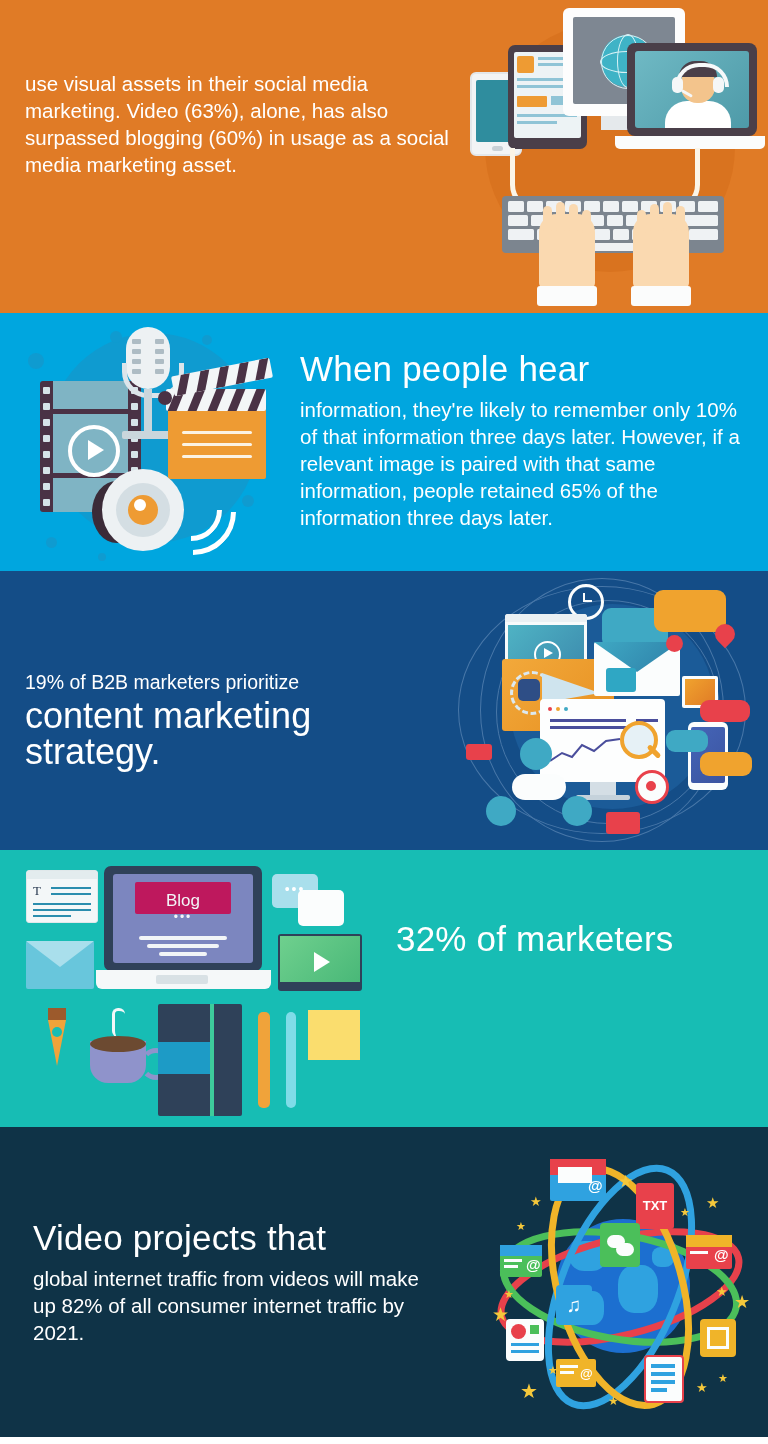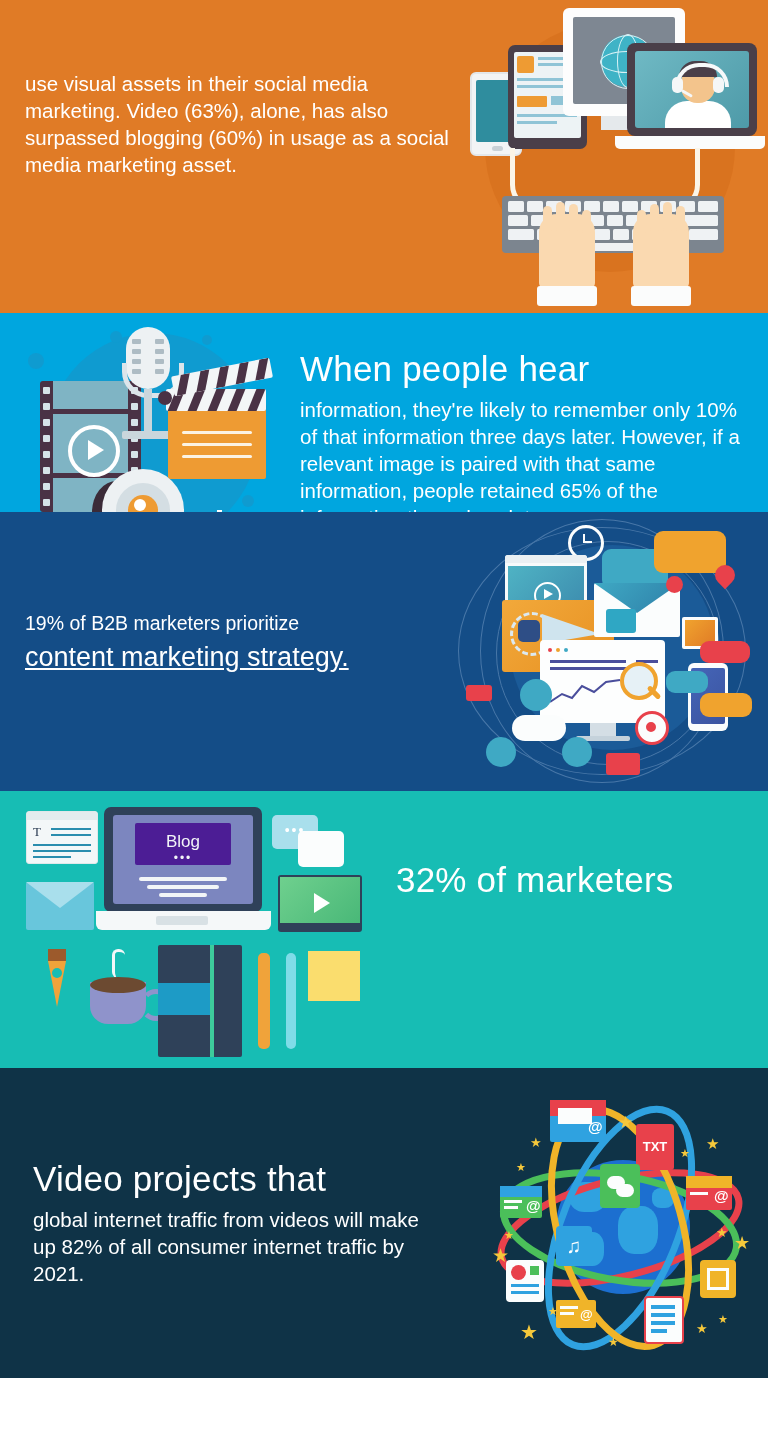--- a/index.html
+++ b/index.html
@@ -13,35 +13,35 @@
   .panel{position:relative;width:768px;overflow:hidden;box-sizing:border-box;}
 
   
   .p1{height:313px;background:#E07B26;}
   .p1 .text-block{position:absolute;left:25px;top:70px;width:440px;}
   .p2 .text-block{position:absolute;left:300px;top:35px;width:455px;}
   .p3 .text-block{position:absolute;left:25px;top:98px;width:420px;}
   .p4 .text-block{position:absolute;left:396px;top:62px;width:350px;margin-top:6px;}
   .p5 .text-block{position:absolute;left:33px;top:90px;width:400px;}
 
-  .p2{height:199px;background:#00A6DF;}
+  .p2{height:258px;background:#00A6DF;}
   .p3{height:279px;background:#144D87;}
   .p4{height:277px;background:#17BDB4;}
   .p5{height:310px;background:#0F3347;}
 
   .headline{
     color:#ffffff;font-weight:400;
     font-size:35px;line-height:42px;letter-spacing:0.2px;
     margin:0 0 6px 0;
   }
   .body-text{
     color:#ffffff;font-size:20.5px;line-height:27px;margin:0;font-weight:400;
   }
   .p3 .body-text{font-size:19.5px;line-height:27px;}
-  .p3 .lead-big{display:block;color:#fff;font-size:27px;line-height:36px;margin-top:2px;text-decoration:underline;}
+  .p3 .lead-big{display:block;color:#fff;font-size:36px;line-height:36px;margin-top:2px;}
 
   
   .illus{position:absolute;}
   .sq{position:absolute;box-sizing:border-box;}
 
   
   .p1-illus{left:455px;top:0px;width:313px;height:313px;}
   .p1-bg-circle{left:30px;top:22px;width:250px;height:250px;background:#D9731F;border-radius:50%;}
   .dev-phone{left:15px;top:72px;width:52px;height:84px;background:#F2F4F5;border-radius:6px;border:2px solid #E3E7EA;}
   .dev-phone .scr{position:absolute;left:4px;top:6px;right:4px;bottom:12px;background:#2F8D9E;border-radius:2px;}
@@ -141,21 +141,21 @@
   
   .p4-illus{left:8px;top:6px;width:385px;height:265px;}
   .browser{left:18px;top:14px;width:72px;height:53px;background:#F3F7F8;border-radius:3px;border:1px solid #E0E8EA;}
   .browser .bar{position:absolute;left:0;top:0;right:0;height:8px;background:#E3ECEE;}
   .browser .t{position:absolute;left:6px;top:12px;font-size:13px;color:#27384F;font-family:"Liberation Serif",serif;}
   .browser .l{position:absolute;height:2px;background:#2A8DAE;}
   .env4{left:18px;top:85px;width:68px;height:48px;background:#68C6DC;border-radius:2px;}
   .env4 .fl{position:absolute;left:0;top:0;width:100%;height:26px;background:#A9DFEC;clip-path:polygon(0 0,100% 0,50% 100%);}
   .laptop4{left:96px;top:10px;width:158px;height:105px;background:#2F4159;border-radius:7px;}
   .laptop4 .scr{position:absolute;left:9px;top:8px;right:9px;bottom:8px;background:#7C86BF;border-radius:3px;}
-  .blogscreen{position:absolute;left:22px;top:8px;right:22px;height:42px;background:#4c1d95;border-radius:2px;}
+  .blogscreen{position:absolute;left:22px;top:8px;right:22px;height:32px;background:#be185d;border-radius:2px;}
   .blogtext{position:absolute;width:100%;text-align:center;top:9px;color:#F2F5F7;font-size:17px;}
   .blogdots{position:absolute;width:100%;text-align:center;top:28px;color:#F2F5F7;font-size:12px;letter-spacing:2px;}
   .l4line{position:absolute;height:4px;background:#F2F5F7;border-radius:2px;}
   .laptop-base{position:absolute;left:88px;top:114px;width:175px;height:19px;background:#F5F8F9;border-radius:0 0 6px 6px;}
   .l4pad{position:absolute;left:148px;top:119px;width:52px;height:9px;background:#D8E1E5;border-radius:2px;}
   .bub4a{position:absolute;left:264px;top:18px;width:46px;height:34px;background:#A9DFEC;border-radius:5px;}
   .bub4b{position:absolute;left:290px;top:34px;width:46px;height:36px;background:#FBFDFD;border-radius:5px;}
   .vid4{left:270px;top:78px;width:84px;height:57px;background:#2F4159;border-radius:3px;}
   .vid4 .scr{position:absolute;left:2px;top:2px;right:2px;bottom:9px;background:linear-gradient(135deg,#6FD08E,#49B878);}
   .pen-nib{position:absolute;left:36px;top:152px;width:26px;height:62px;}

